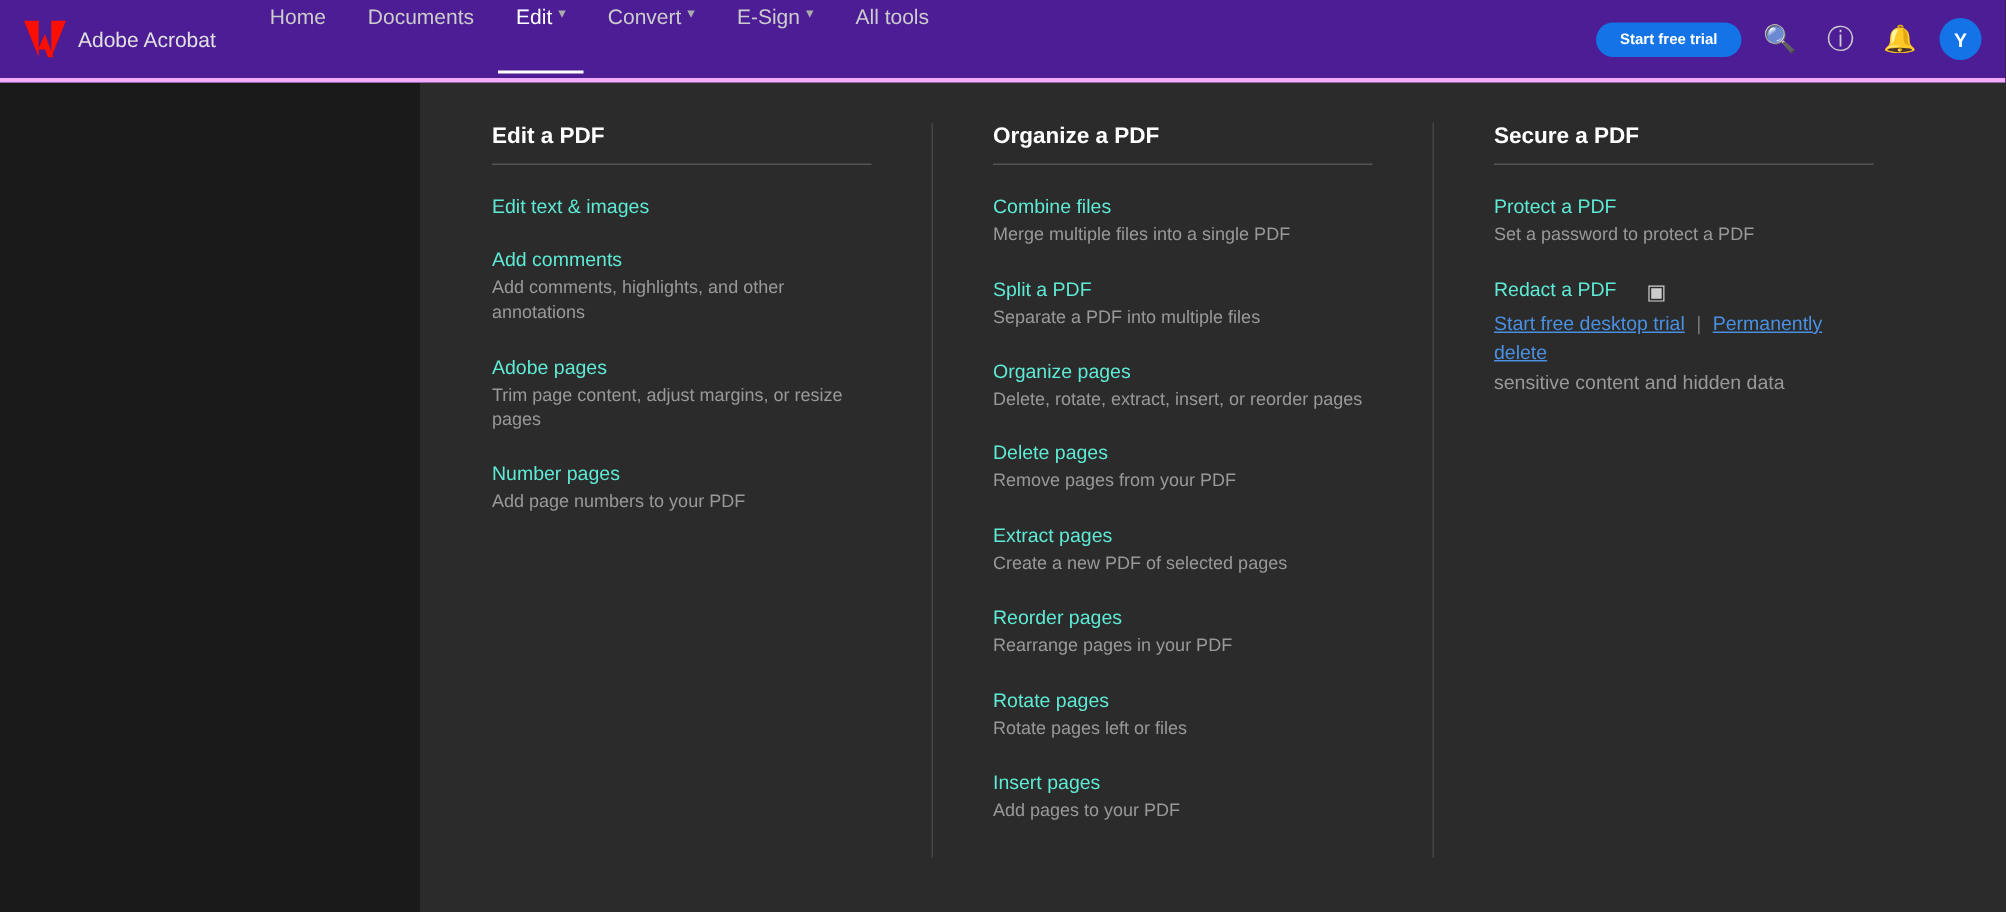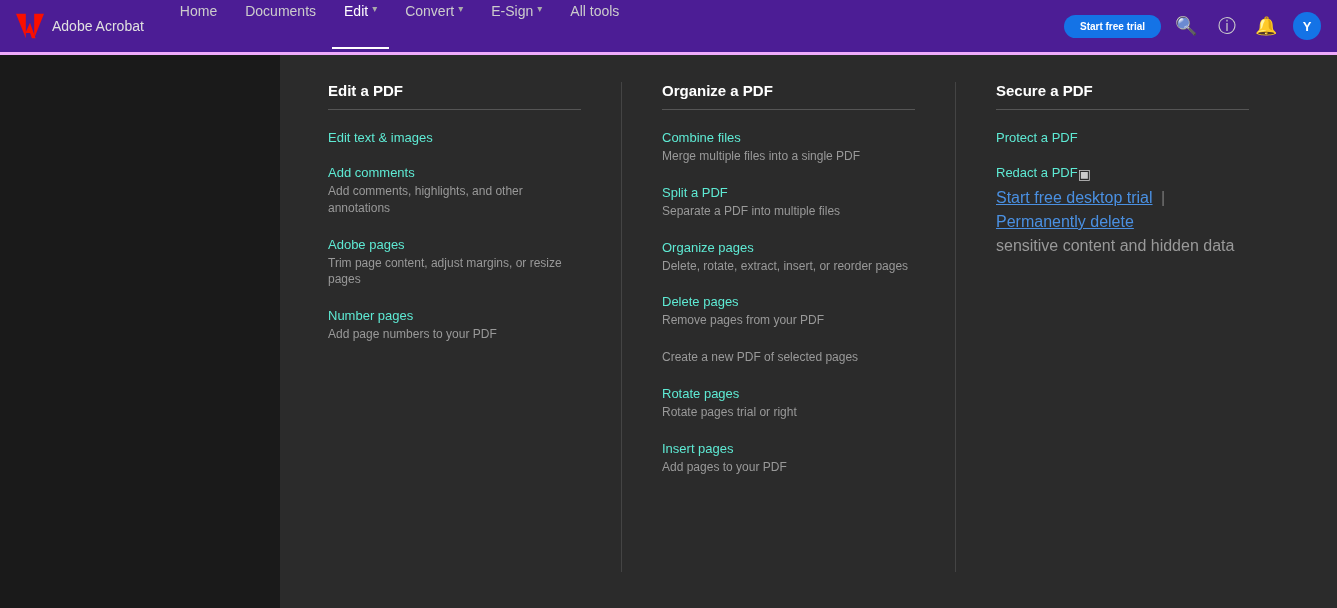--- a/index.html
+++ b/index.html
@@ -156,29 +156,29 @@
     }
     .menu-item-desc {
       font-size: 12px;
       color: #999;
       line-height: 1.4;
     }
 
     .redact-title-row {
       display: flex;
       align-items: center;
-      gap: 0;
+      gap: 20px;
       margin-bottom: 3px;
     }
     .desktop-icon {
       font-size: 14px;
       color: #ccc;
     }
     .redact-links {
-      font-size: 16px;
+      font-size: 13px;
       color: #999;
       line-height: 1.5;
     }
     .redact-links .link-blue {
       color: #4a90e2;
       cursor: pointer;
       text-decoration: underline;
     }
     .redact-links .separator {
       color: #777;
@@ -287,40 +287,46 @@
           <div class="menu-item-title">Organize pages</div>
           <div class="menu-item-desc">Delete, rotate, extract, insert, or reorder pages</div>
         </div>
 
         <div class="menu-item">
           <div class="menu-item-title">Delete pages</div>
           <div class="menu-item-desc">Remove pages from your PDF</div>
         </div>
 
         <div class="menu-item">
+          <div class="menu-item-title">Extract pages</div>
           <div class="menu-item-desc">Create a new PDF of selected pages</div>
         </div>
 
+        <div class="menu-item">
+          <div class="menu-item-title">Reorder pages</div>
+          <div class="menu-item-desc">Rearrange pages in your PDF</div>
+        </div>
 
         <div class="menu-item">
           <div class="menu-item-title">Rotate pages</div>
-          <div class="menu-item-desc">Rotate pages trial or right</div>
+          <div class="menu-item-desc">Rotate pages left or files</div>
         </div>
 
         <div class="menu-item">
           <div class="menu-item-title">Insert pages</div>
           <div class="menu-item-desc">Add pages to your PDF</div>
         </div>
       </div>
 
       <div class="dropdown-section" style="border-right: none; margin-right: 0;">
         <div class="section-title">Secure a PDF</div>
 
         <div class="menu-item">
           <div class="menu-item-title">Protect a PDF</div>
+          <div class="menu-item-desc">Set a password to protect a PDF</div>
         </div>
 
         <div class="menu-item">
           <div class="redact-title-row">
             <div class="menu-item-title">Redact a PDF</div>
             <span class="desktop-icon">▣</span>
           </div>
           <div class="redact-links">
             <span class="link-blue">Start free desktop trial</span>
             <span class="separator">|</span>

